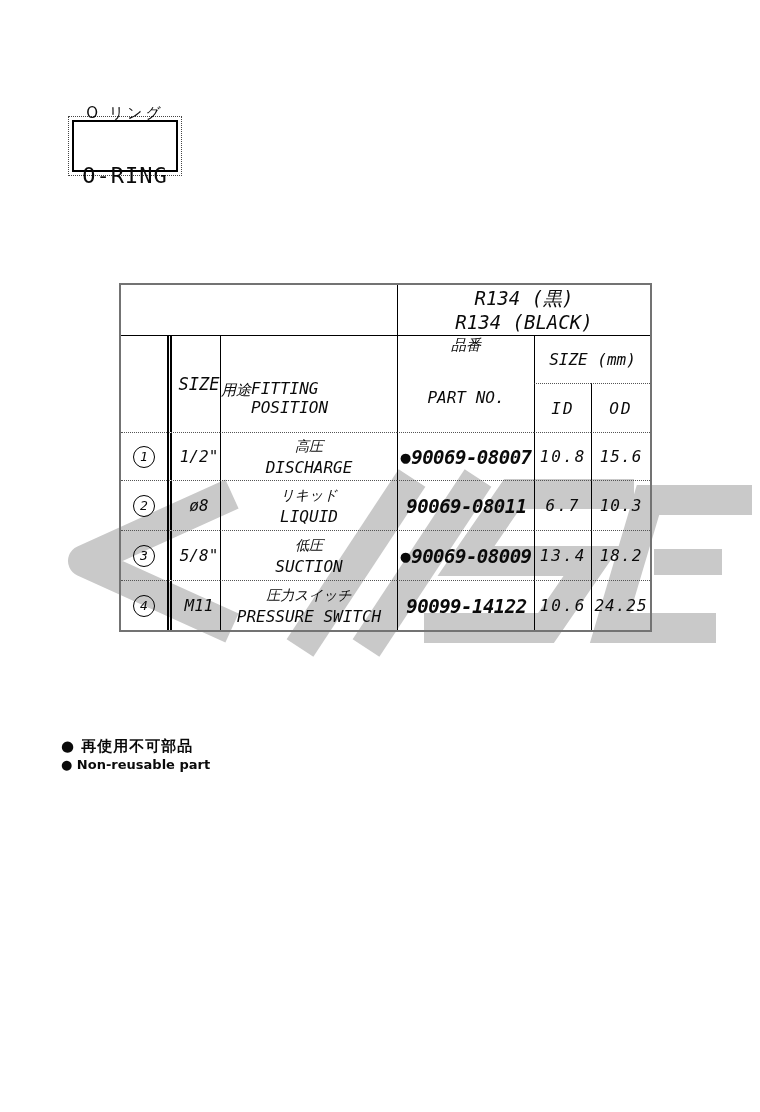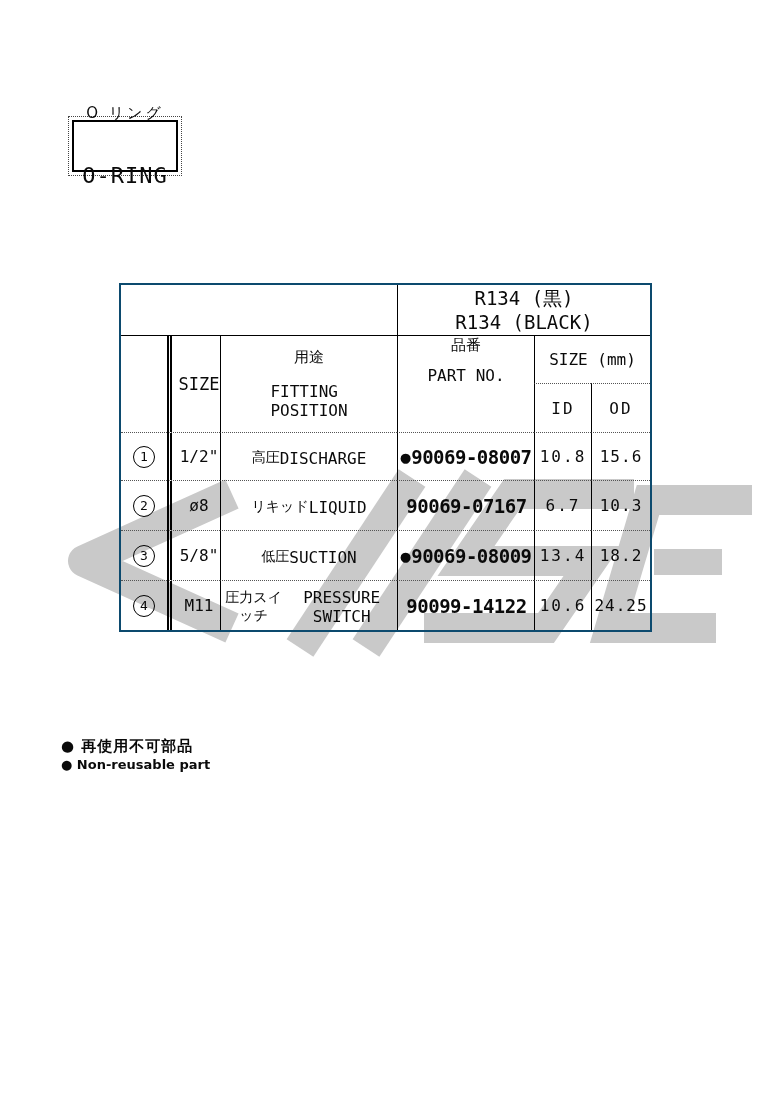--- a/index.html
+++ b/index.html
@@ -22,43 +22,44 @@
     display:flex; flex-direction:column; align-items:center; justify-content:center;gap:42px;
   }
   .title-jp { font-size:15px; letter-spacing:3px; line-height:18px; font-family:"DejaVu Sans",sans-serif; }
   .title-en { font-size:22px; letter-spacing:1px; line-height:24px; }
   
   .parts-table {
     position:absolute; left:119px; top:283px; z-index:2;
     display:grid;
     grid-template-columns:46px 53px 177px 137px 57px 59px;
     grid-template-rows:50px 48px 49px 48px 50px 50px 50px;
-    border:2px solid #0c4a6e;
+    border:2px solid #737373;
+    font-style:italic;
   }
   .cell { display:flex; align-items:center; justify-content:center; text-align:center; }
   .bt-solid { border-top:1.5px solid #000; }
   .bt-dot   { border-top:1px dotted #555; }
   .bl       { border-left:1.5px solid #000; }
   .bl-thick { border-left:5px double #000;padding-left:6px; }
   .cell-blank  { grid-column:1/4; grid-row:1/2; }
   .cell-r134   { grid-column:4/7; grid-row:1/2; flex-direction:column; font-size:19px; line-height:24px; }
   .h-num    { grid-column:1/2; grid-row:2/4; }
   .h-size   { grid-column:2/3; grid-row:2/4; font-size:17px; }
-  .h-pos    { grid-column:3/4; grid-row:2/4; flex-direction:column; justify-content:flex-start; padding-top:12px; }
+  .h-pos    { grid-column:3/4; grid-row:2/4; justify-content:flex-start; padding-top:12px; }
   .h-part   { grid-column:4/5; grid-row:2/4; flex-direction:column; justify-content:flex-start; padding-top:0;gap:12px; }
   .h-sizemm { grid-column:5/7; grid-row:2/3; font-size:16px; }
   .h-id     { grid-column:5/6; grid-row:3/4; font-size:16px; letter-spacing:2px; }
   .h-od     { grid-column:6/7; grid-row:3/4; font-size:16px; letter-spacing:2px; }
   .jp { font-family:"DejaVu Sans",sans-serif; }
   .h-jp  { font-size:15px; line-height:18px; }
   .h-en2 { margin-top:16px; font-size:16px; line-height:19px; text-align:left; }
-  .h-en1 { font-size:16px; }
+  .h-en1 { margin-top:22px; font-size:16px; }
   .c-num  { grid-column:1; }
   .c-size { grid-column:2; font-size:16px; }
-  .c-pos  { grid-column:3; flex-direction:row; }
+  .c-pos  { grid-column:3; flex-direction:column; }
   .c-part { grid-column:4; font-weight:bold; font-size:19px; letter-spacing:-0.5px; }
   .c-id   { grid-column:5; font-size:16px; letter-spacing:2px; }
   .c-od   { grid-column:6; font-size:16px; letter-spacing:1px; }
   .row4 { grid-row:4; } .row5 { grid-row:5; } .row6 { grid-row:6; } .row7 { grid-row:7; }
   .pos-jp { font-size:14px; line-height:18px; }
   .pos-en { font-size:16px; line-height:19px; margin-top:3px; }
   .num-circle {
     width:22px; height:22px; border:1.5px solid #000; border-radius:50%;
     display:flex; align-items:center; justify-content:center;
     font-size:13px; line-height:1;
@@ -136,21 +137,21 @@
     <div class="cell c-num row5 bt-dot">
       <span class="num-circle">2</span>
     </div>
     <div class="cell c-size row5 bt-dot bl-thick">ø8</div>
     <div class="cell c-pos row5 bt-dot bl">
       <div class="pos-jp jp">リキッド</div>
       <div class="pos-en">LIQUID</div>
     </div>
     <div class="cell c-part row5 bt-dot bl">
       <span class="part-prefix"></span>
-      <span>90069-07167</span>
+      <span>90069-08011</span>
     </div>
     <div class="cell c-id row5 bt-dot bl">6.7</div>
     <div class="cell c-od row5 bt-dot bl">10.3</div>
 
     <div class="cell c-num row6 bt-dot">
       <span class="num-circle">3</span>
     </div>
     <div class="cell c-size row6 bt-dot bl-thick">5/8"</div>
     <div class="cell c-pos row6 bt-dot bl">
       <div class="pos-jp jp">低圧</div>

